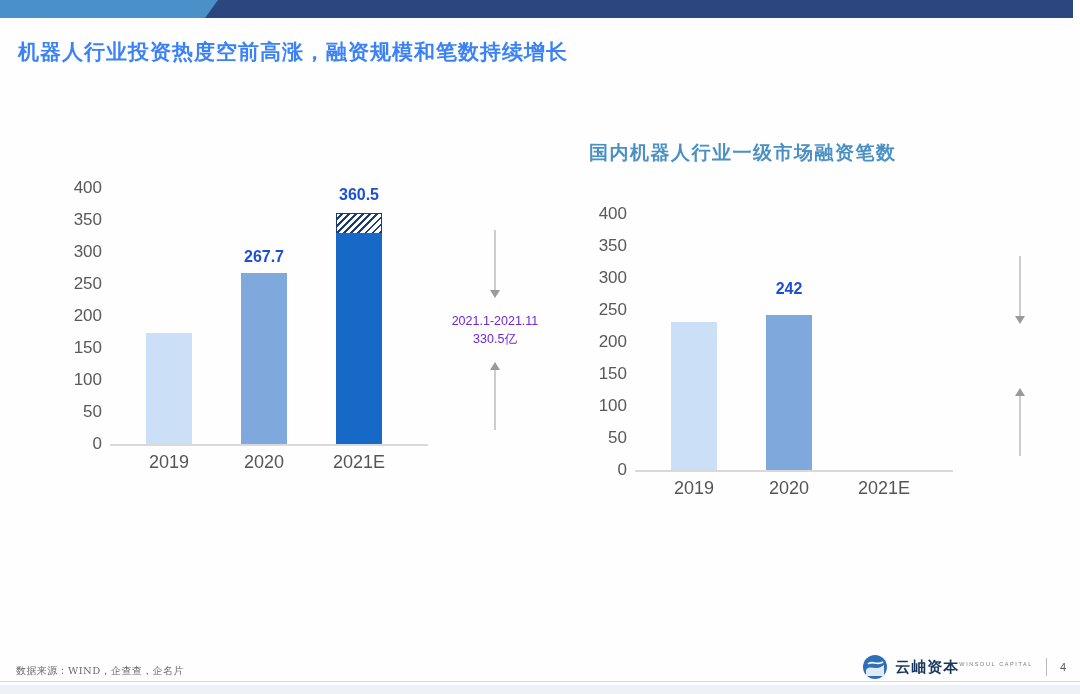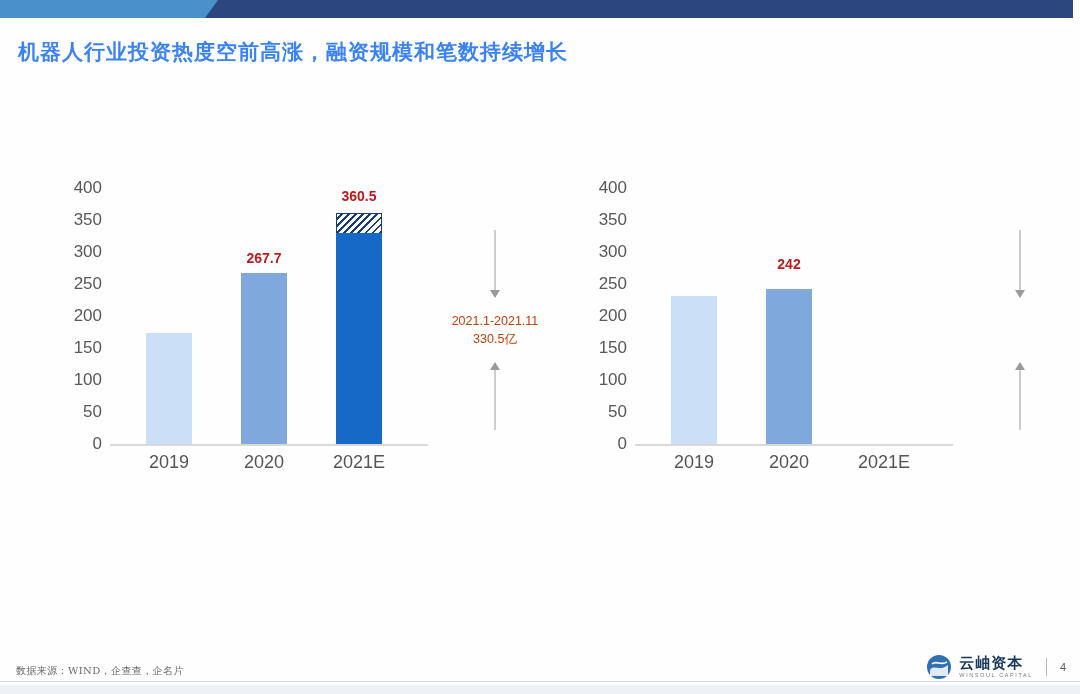--- a/index.html
+++ b/index.html
@@ -72,21 +72,21 @@
     background-image: repeating-linear-gradient(
       -45deg,
       #1b3d77 0px, #1b3d77 2px,
       #ffffff 2px, #ffffff 5px
     );
     border: 1px solid #1b3d77;
     border-bottom: none;
   }
   .bar-label {
     position: absolute; left: 50%; transform: translateX(-50%);
-    font-size: 14px; font-weight: 700; color: #b91c1c;
+    font-size: 16px; font-weight: 700; color: #1d4ed8;
     white-space: nowrap;
   }
   .xtick {
     position: absolute; top: 264px;
     font-size: 18px; color: #555555;
     text-align: center; white-space: nowrap;
     transform: translateX(-50%);
   }
 
   
@@ -105,40 +105,40 @@
     width: 0; height: 0;
     border-left: 5px solid transparent;
     border-right: 5px solid transparent;
   }
   .ann-arrow.down { top: 60px; border-top: 8px solid #9a9a9a; }
   .ann-arrow.up   { bottom: 60px; border-bottom: 8px solid #9a9a9a; }
   .ann-text {
     position: absolute; left: 50%; top: 50%;
     transform: translate(-50%, -50%);
     text-align: center; white-space: nowrap;
-    font-size: 12.5px; color: #c2410c; line-height: 1.45;
+    font-size: 12.5px; color: #6d28d9; line-height: 1.45;
   }
 
   
   .footer-rule {
     position: absolute; left: 0; bottom: 12px;
     width: 1080px; height: 1px; background: #d8d8d8;
   }
   .source {
     position: absolute; left: 16px; bottom: 16px;
     font-family: "DejaVu Serif", serif;
     font-size: 10px; color: #6a6a6a; letter-spacing: .4px;
     white-space: nowrap;
   }
   .brand {
     position: absolute; right: 14px; bottom: 14px;
     display: flex; align-items: center; gap: 7px;
   }
   .brand-mark { width: 26px; height: 26px; flex: 0 0 auto; }
-  .brand-words { display: flex; flex-direction: column; line-height: 1; }
+  .brand-words { display: flex; flex-direction: row; line-height: 1; }
   .brand-cn {
     font-family: "DejaVu Serif", serif;
     font-size: 15px; font-weight: 700; color: #17365d; letter-spacing: 1px;
   }
   .brand-en {
     font-size: 5.5px; color: #7b7b7b; letter-spacing: 1.6px; margin-top: 2px;
   }
   .brand-div { width: 1px; height: 18px; background: #b9b9b9; margin: 0 6px; }
   .page-no { font-size: 11px; color: #5a5a5a; }
   .bottom-strip {
@@ -210,20 +210,21 @@
           <span>330.5亿</span>
         </div>
         <div class="ann-arrow up"></div>
         <div class="ann-line bot"></div>
       </div>
 
     </div>
   </div>
 
   <div class="panel panel-right">
+    <div class="chart-title">国内机器人行业一级市场融资笔数</div>
 
     <div class="plot">
 
       <div class="yticks">
         <div class="ytick" style="top:0px">400</div>
         <div class="ytick" style="top:32px">350</div>
         <div class="ytick" style="top:64px">300</div>
         <div class="ytick" style="top:96px">250</div>
         <div class="ytick" style="top:128px">200</div>
         <div class="ytick" style="top:160px">150</div>

